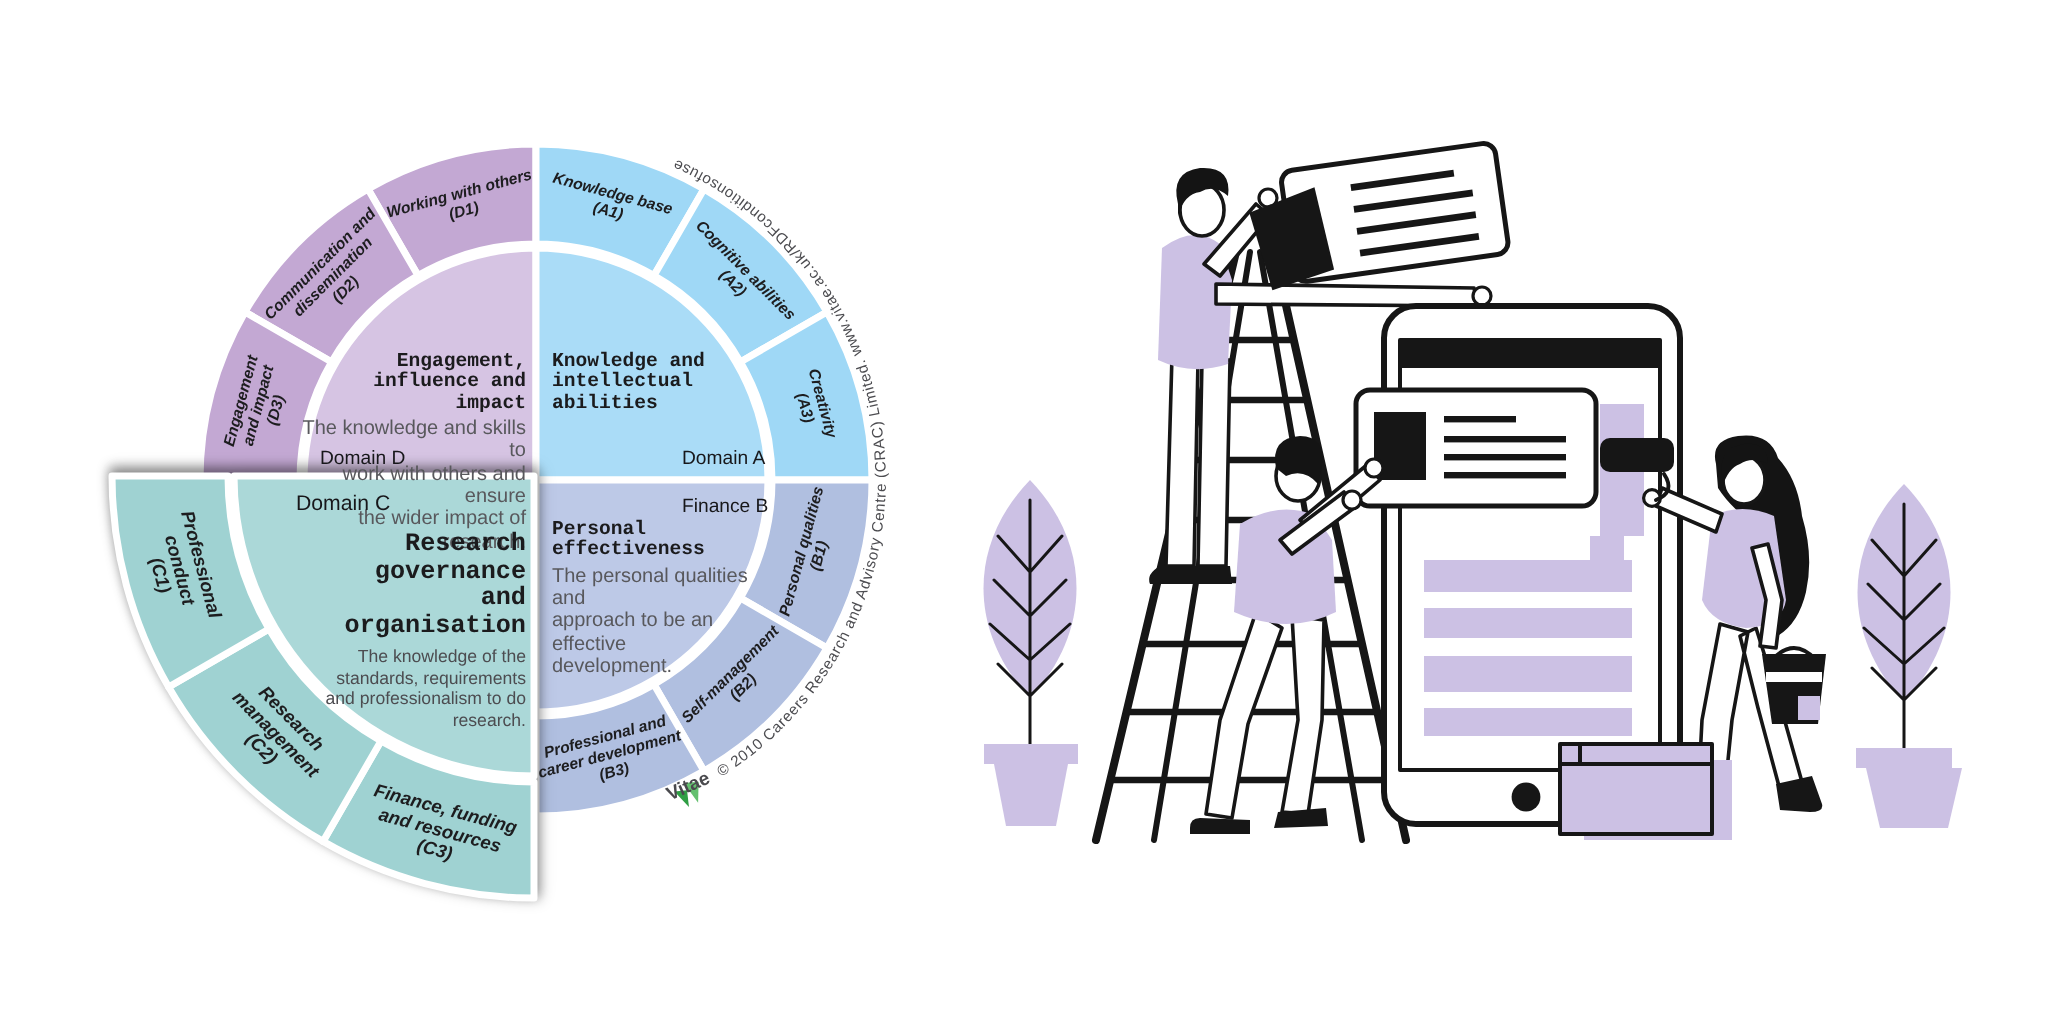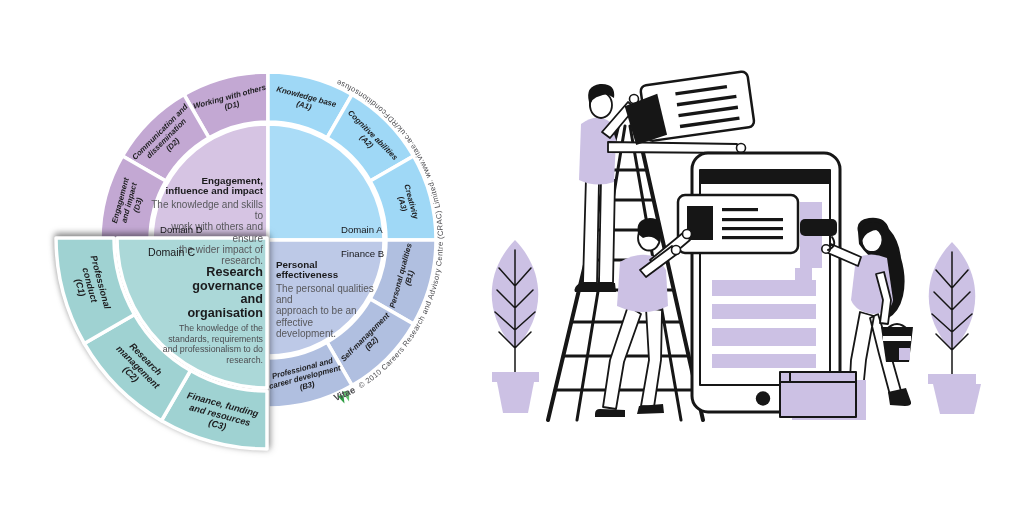--- a/index.html
+++ b/index.html
@@ -5,21 +5,21 @@
   html,body{margin:0;padding:0;background:#fff;}
   #stage{position:relative;width:1024px;height:512px;background:#fff;overflow:hidden;
          font-family:"Liberation Sans",sans-serif;}
   #art{position:absolute;left:0;top:0;}
   
   .seg{position:absolute;transform:translate(-50%,-50%) rotate(var(--r));
        font:italic bold 7.8px "Liberation Sans",sans-serif;color:#1d1d1f;
        text-align:center;line-height:1.15;white-space:nowrap;}
   .seg.c{font-size:9.2px;}
   .dblock{position:absolute;line-height:1.1;}
-  .dblock .h{font-weight:bold;font-size:9.8px;color:#1b1b1d;line-height:1.06;}
+  .dblock .h{font-weight:bold;font-size:9.8px;color:#1b1b1d;line-height:1.06;font-family:Liberation Mono, monospace;}
   .dblock .d{font-size:10px;color:#58585c;line-height:1.13;margin-top:2px;}
   .dblock.right{text-align:right;}
   .dblock.cbig .h{font-size:12.6px;line-height:1.08;margin-left:40px;}
   .dblock.cbig .d{font-size:8.8px;color:#4c4c50;line-height:1.18;margin-top:3px;text-align:right;}
   .domlabel{position:absolute;font-weight:normal;font-size:9.6px;color:#17171a;white-space:nowrap;}
   .domlabel.big{font-size:10.6px;padding-left:16px;}
   #vitae{position:absolute;left:333px;top:388px;transform:rotate(-24deg);
          display:flex;align-items:center;gap:2px;font-weight:bold;font-size:9.5px;color:#4a4a4e;}
 </style>
 </head>
@@ -243,20 +243,24 @@
       </div>
   <div class="d">
         <div>The knowledge and skills to</div>
         <div>work with others and ensure</div>
         <div>the wider impact of research.</div>
       </div>
 </div>
 <div class="domlabel" style="left:160px;top:224px">Domain D</div>
 
 <div class="dblock" style="left:276px;top:176px;width:110px">
+  <div class="h">
+        <div>Knowledge and</div>
+        <div>intellectual abilities</div>
+      </div>
 </div>
 <div class="domlabel" style="left:341px;top:224px">Domain A</div>
 
 <div class="dblock" style="left:276px;top:260px;width:110px">
   <div class="h">
         <div>Personal</div>
         <div>effectiveness</div>
       </div>
   <div class="d">
         <div>The personal qualities and</div>

